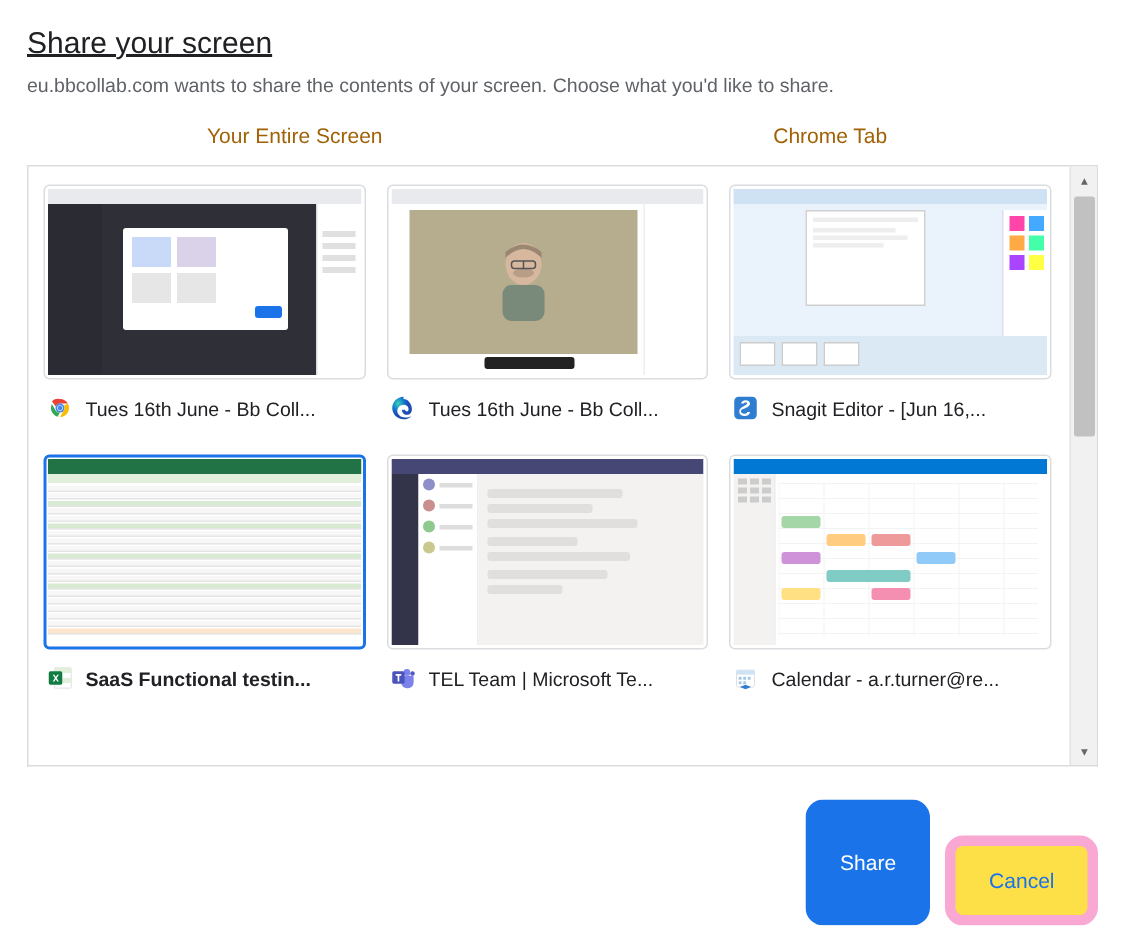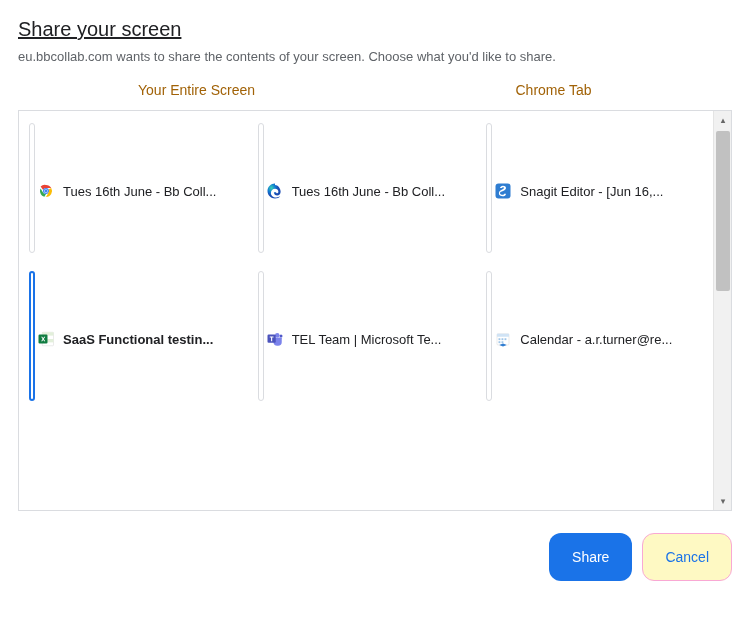--- a/index.html
+++ b/index.html
@@ -93,21 +93,21 @@
     }
     .grid {
       display: grid;
       grid-template-columns: repeat(3, 1fr);
       gap: 18px 14px;
       padding-right: 20px;
     }
     .app-tile {
       cursor: pointer;
       display: flex;
-      flex-direction: row;
+      flex-direction: column;
     }
     .thumb-wrap {
       border: 1px solid #dadce0;
       border-radius: 4px;
       padding: 2px;
       height: 130px;
       display: flex;
       align-items: center;
       justify-content: center;
       overflow: hidden;
@@ -153,23 +153,24 @@
       padding: 15px 22px;
       border-radius: 12px;
       cursor: pointer;
       border: 1px solid transparent;
     }
     .btn-primary {
       background: #1a73e8;
       color: #fff;
     }
     .btn-secondary {
-      background: #fef9c3;
+      background: #fde047;
       color: #1a73e8;
-      border: 1px solid #f9a8d4;
+      border: 7px solid #f9a8d4;
+      margin-top: 24px;
     }
 
     
     .tb { position:absolute; }
     .thumb-chrome { background:#fdfdfd; }
     .thumb-chrome .top { top:0;left:0;right:0;height:10px;background:#e8eaed; }
     .thumb-chrome .side { top:10px;left:0;width:36px;bottom:0;background:#2b2b33; }
     .thumb-chrome .main { top:10px;left:36px;right:30px;bottom:0;background:#2f2f38; }
     .thumb-chrome .rside { top:10px;right:0;width:30px;bottom:0;background:#fff;border-left:1px solid #eee; }
     .thumb-chrome .card { top:26px;left:50px;width:110px;height:68px;background:#fff;border-radius:2px; }

